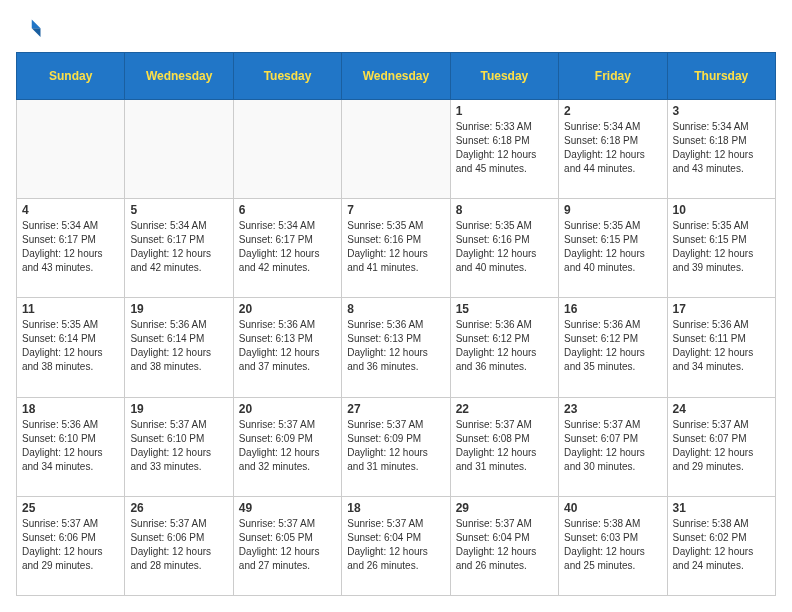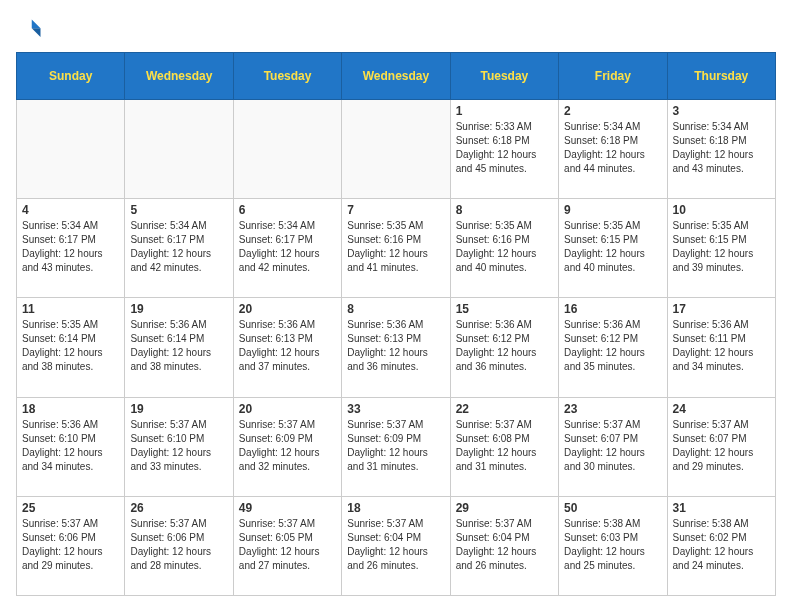--- a/index.html
+++ b/index.html
@@ -272,21 +272,21 @@
 and 33 minutes.</div>
           </td>
           <td>
             <span class="day-num">20</span>
             <div class="day-info" style="white-space: pre-line;">Sunrise: 5:37 AM
 Sunset: 6:09 PM
 Daylight: 12 hours
 and 32 minutes.</div>
           </td>
           <td>
-            <span class="day-num">33</span>
+            <span class="day-num">27</span>
             <div class="day-info" style="white-space: pre-line;">Sunrise: 5:37 AM
 Sunset: 6:09 PM
 Daylight: 12 hours
 and 31 minutes.</div>
           </td>
           <td>
             <span class="day-num">22</span>
             <div class="day-info" style="white-space: pre-line;">Sunrise: 5:37 AM
 Sunset: 6:08 PM
 Daylight: 12 hours
@@ -337,21 +337,21 @@
 and 26 minutes.</div>
           </td>
           <td>
             <span class="day-num">29</span>
             <div class="day-info" style="white-space: pre-line;">Sunrise: 5:37 AM
 Sunset: 6:04 PM
 Daylight: 12 hours
 and 26 minutes.</div>
           </td>
           <td>
-            <span class="day-num">50</span>
+            <span class="day-num">40</span>
             <div class="day-info" style="white-space: pre-line;">Sunrise: 5:38 AM
 Sunset: 6:03 PM
 Daylight: 12 hours
 and 25 minutes.</div>
           </td>
           <td>
             <span class="day-num">31</span>
             <div class="day-info" style="white-space: pre-line;">Sunrise: 5:38 AM
 Sunset: 6:02 PM
 Daylight: 12 hours

